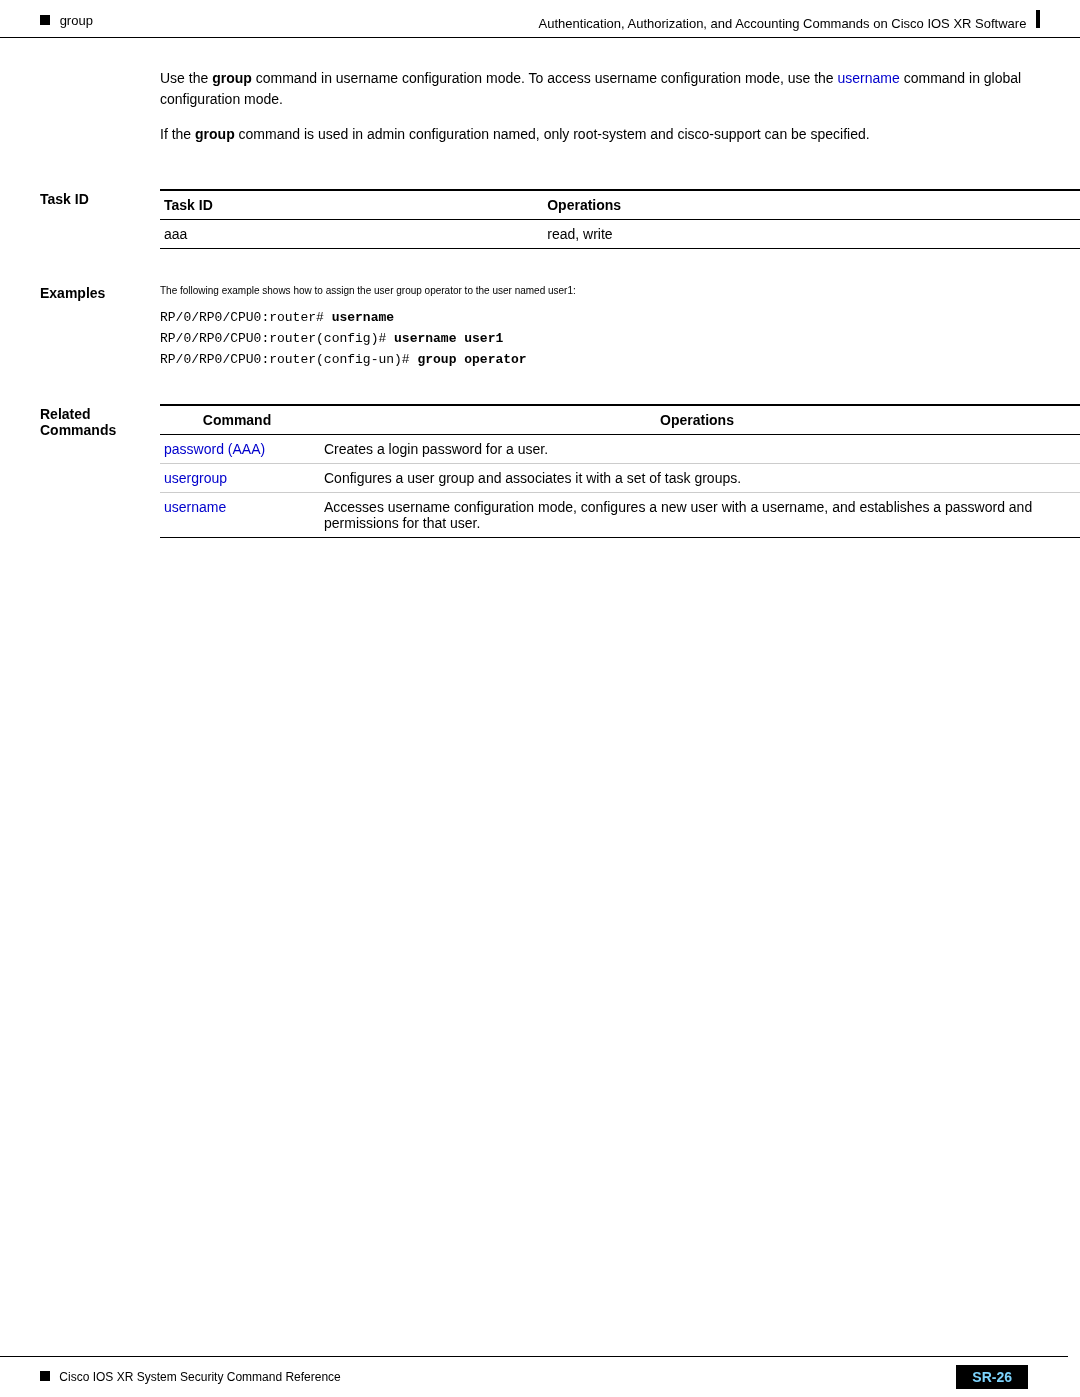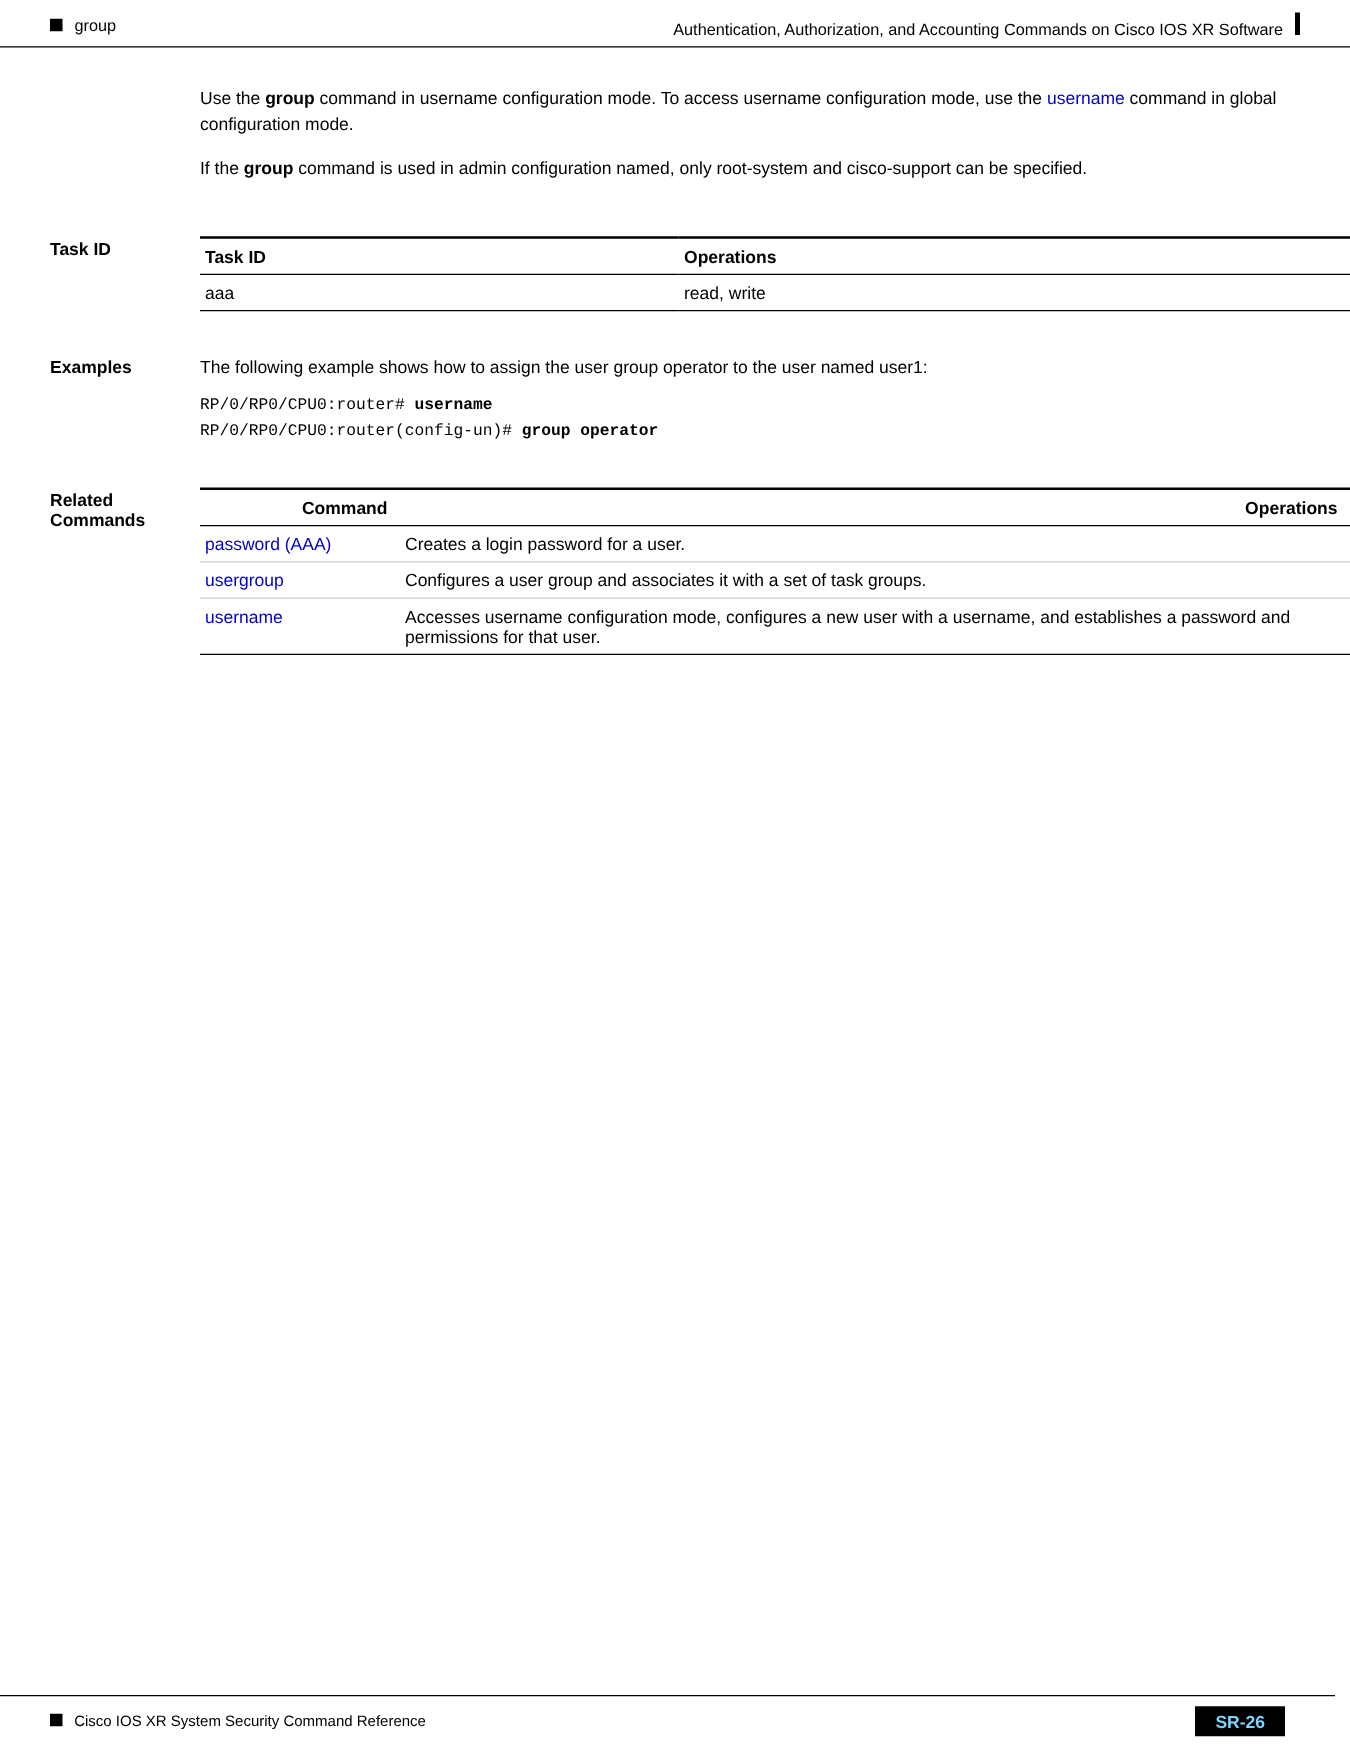--- a/index.html
+++ b/index.html
@@ -86,21 +86,21 @@
       padding-right: 20px;
       padding-top: 2px;
       flex-shrink: 0;
     }
     .section-body {
       flex: 1;
     }
 
     
     .example-text {
-      font-size: 14px;
+      font-size: 10px;
       margin-bottom: 10px;
       line-height: 1.5;
     }
     .code-block {
       font-family: 'Courier New', Courier, monospace;
       font-size: 13px;
       line-height: 1.6;
     }
     .code-block div {
       white-space: pre;
@@ -112,21 +112,21 @@
       text-decoration: none;
     }
 
     
     .related-table {
       width: 100%;
       border-collapse: collapse;
       font-size: 14px;
     }
     .related-table th {
-      text-align: right;
+      text-align: center;
       font-weight: bold;
       padding: 6px 10px 6px 4px;
       border-top: 2px solid #000;
       border-bottom: 1px solid #000;
     }
     .related-table td {
       text-align: left;
       padding: 6px 10px 6px 4px;
       border-bottom: 1px solid #ccc;
       vertical-align: top;
@@ -209,20 +209,21 @@
 </div>
 
 <div class="section-block" style="padding-left:40px;margin-top:16px;">
   <div class="section-margin">Examples</div>
   <div class="section-body">
     <p class="example-text">
       <span>The following example shows how to assign the user group operator to the user named user1:</span>
     </p>
     <div class="code-block" id="code-block">
     <div>RP/0/RP0/CPU0:router# <strong>username</strong></div>
+        <div>RP/0/RP0/CPU0:router(config)# <strong>username user1</strong></div>
         <div>RP/0/RP0/CPU0:router(config-un)# <strong>group operator</strong></div>
       </div>
   </div>
 </div>
 
 <div class="section-block" style="padding-left:40px;margin-top:20px;">
   <div class="section-margin">Related Commands</div>
   <div class="section-body">
     <table class="related-table">
       <thead>

